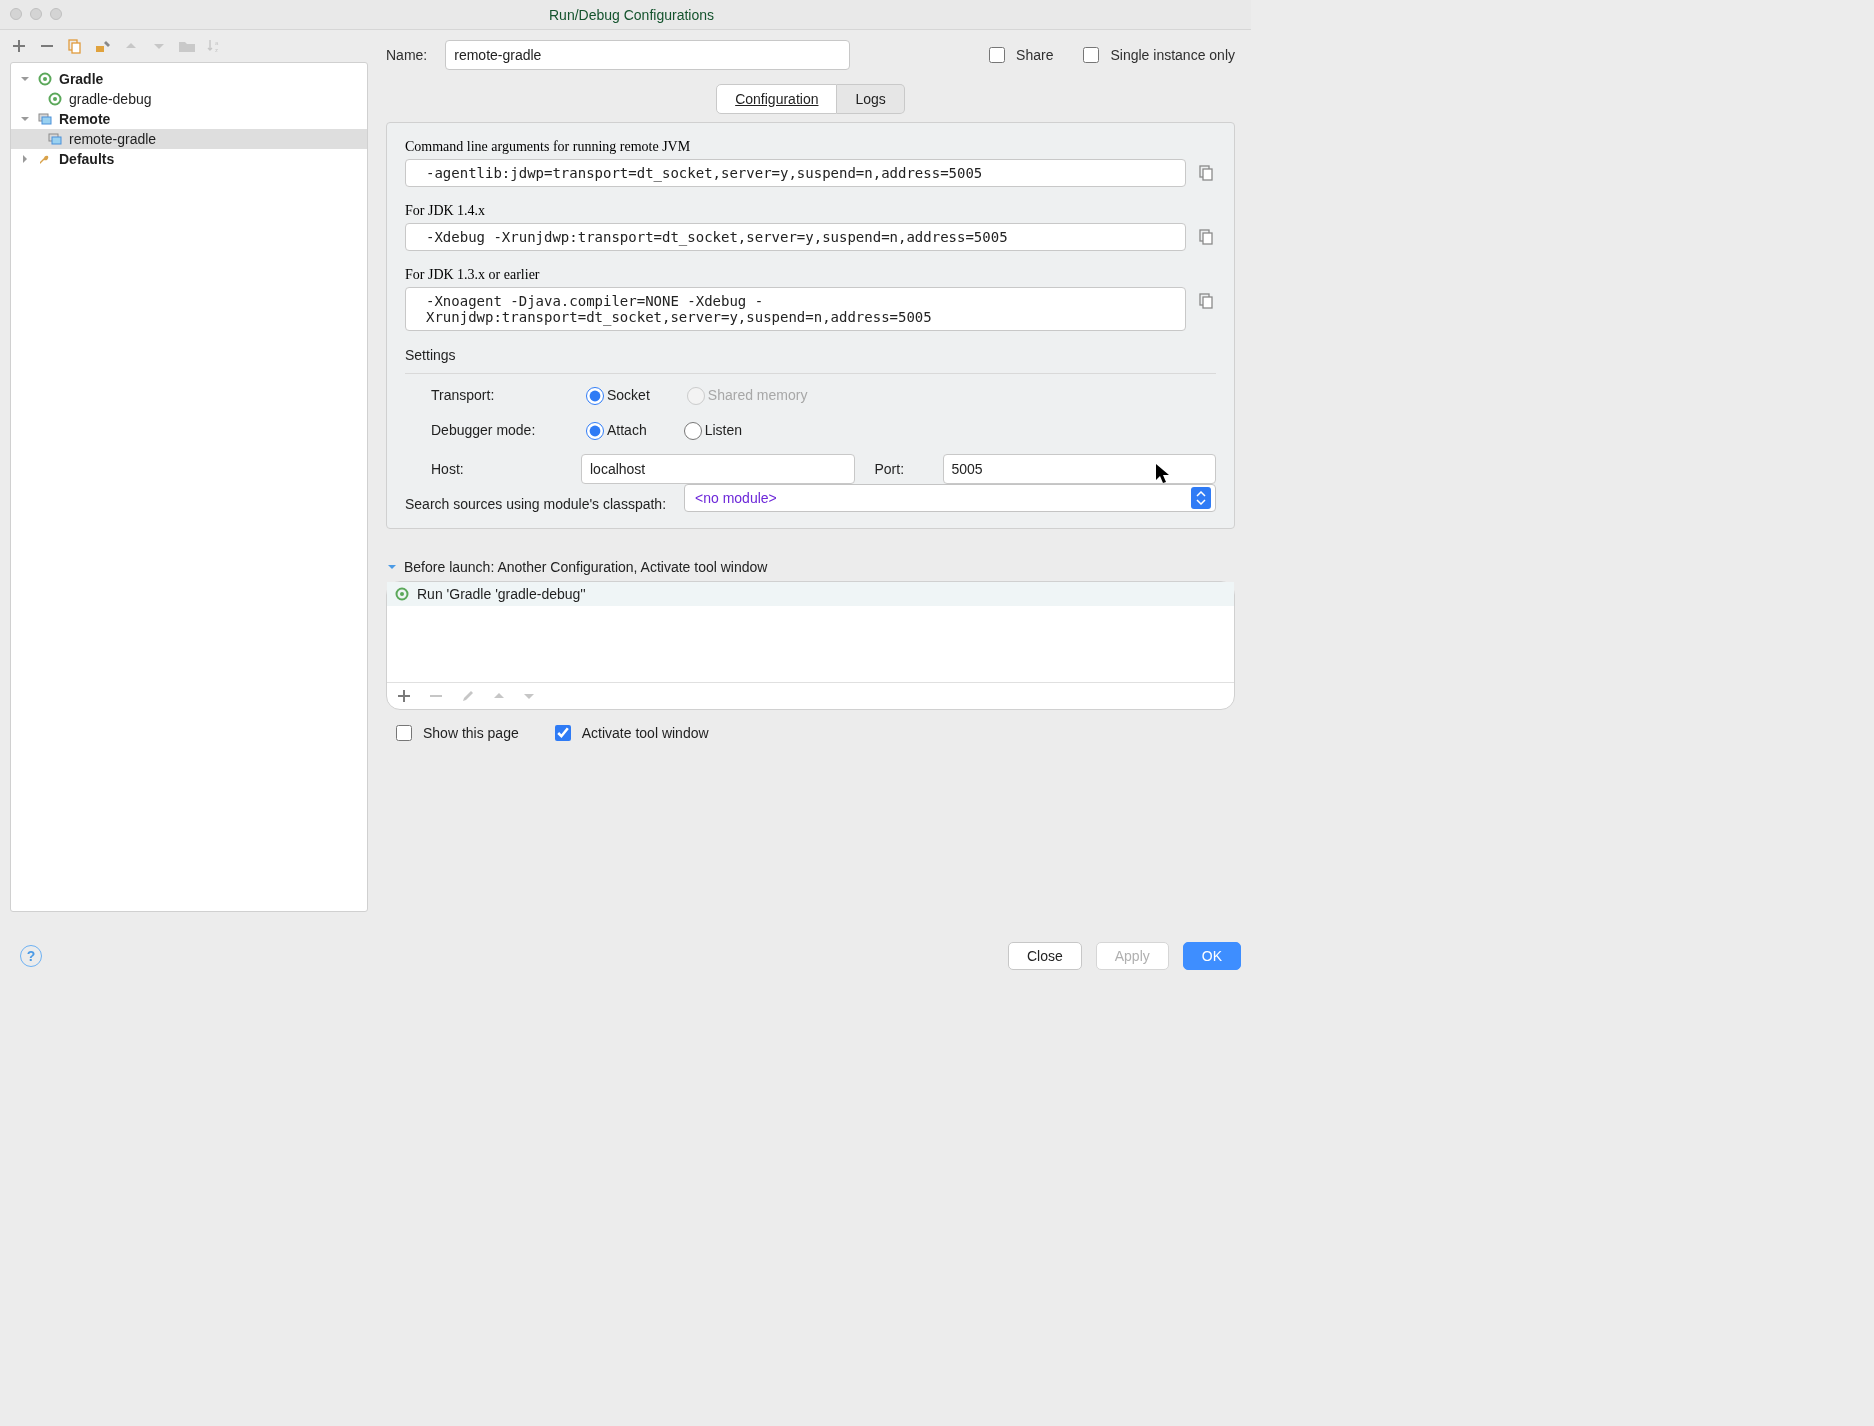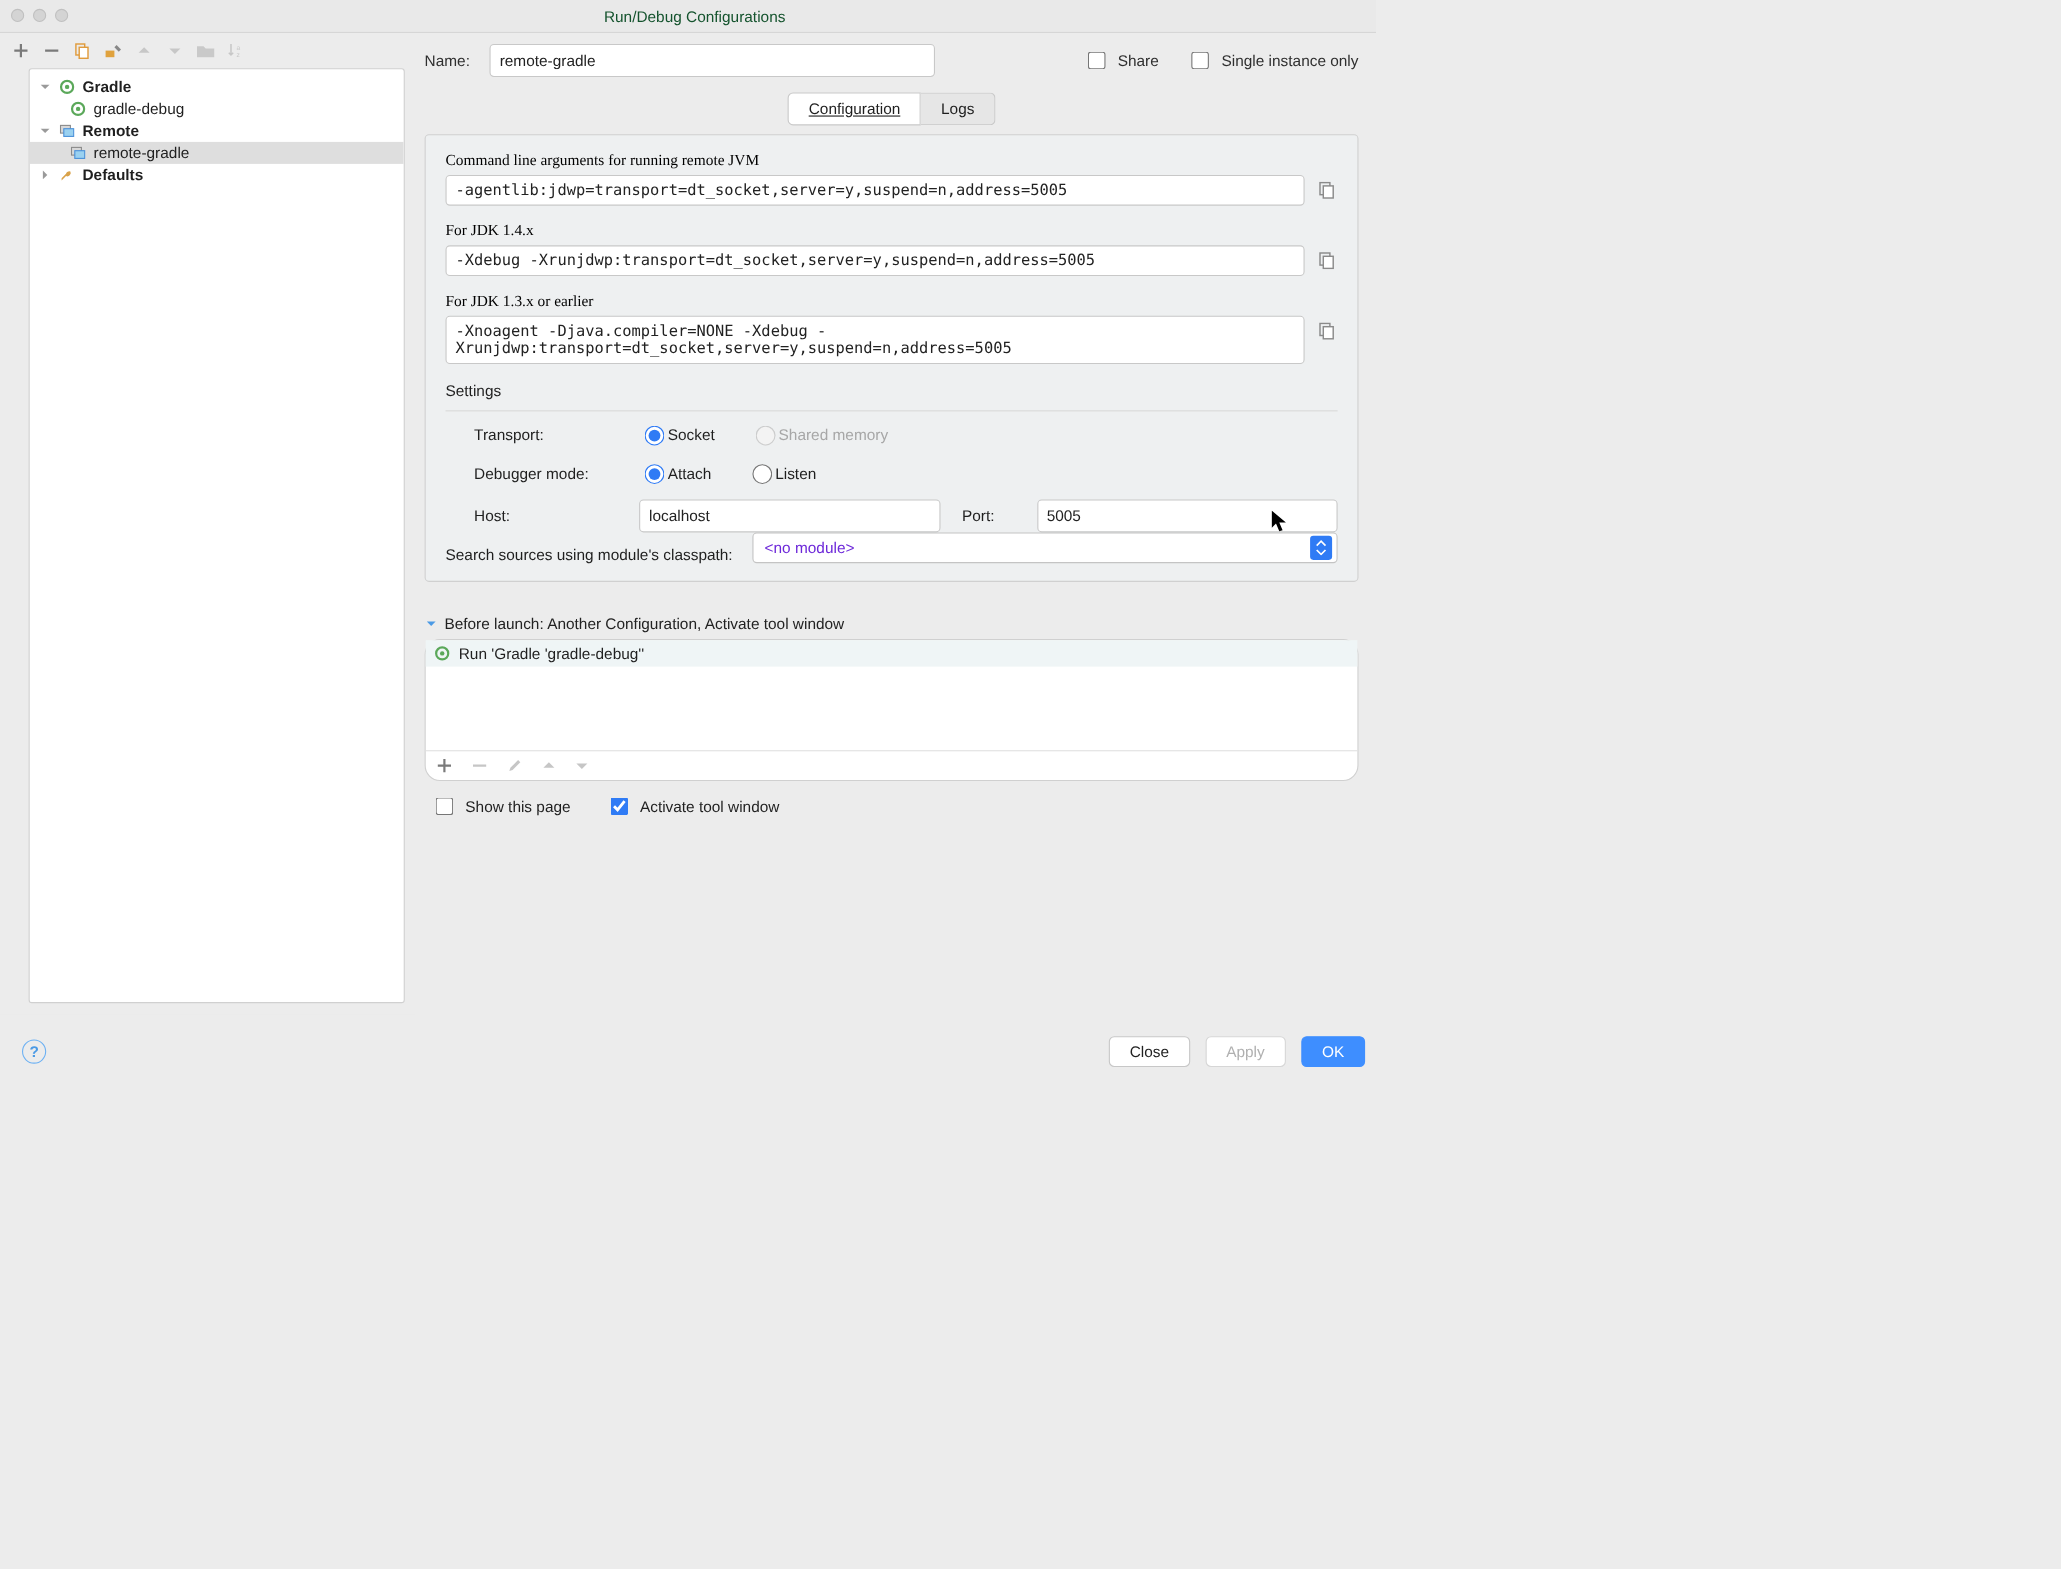--- a/index.html
+++ b/index.html
@@ -52,21 +52,21 @@
   .toolbar .tb{width:18px;height:18px;display:inline-flex;align-items:center;justify-content:center;color:#7a7a7a;cursor:pointer;}
   .toolbar .tb.disabled{color:#bdbdbd;cursor:default;}
 
   .layout{display:flex;align-items:stretch;}
   .left{
     width:378px;
     display:flex;flex-direction:column;
     background:var(--bg);
   }
   .tree-wrap{
-    border:1px solid #d0d0d0;border-radius:3px;margin:0 10px 10px 26px;
+    border:1px solid #d0d0d0;border-radius:3px;margin:0 10px 10px 10px;
     background:#ffffff;height:850px;overflow:auto;
   }
   .tree{padding:6px 0;font-size:14px;}
   .tree-item{
     display:flex;align-items:center;gap:6px;padding:2px 8px;
     user-select:none;
   }
   .tree-item.bold .label{font-weight:700;}
   .tree-item.child{padding-left:36px;}
   .tree-item.selected{background:var(--selection);}
@@ -97,21 +97,21 @@
   .tab:first-child{border-top-left-radius:5px;border-bottom-left-radius:5px;}
   .tab:last-child{border-top-right-radius:5px;border-bottom-right-radius:5px;border-left:none;}
   .tab.active{background:var(--tab-active);text-decoration:underline;}
 
   .config-panel{
     border:1px solid #d0d0d0;border-radius:4px;background:var(--groupbox);
     padding:16px 18px;margin-top:8px;
   }
   .section-label{font-size:14px;color:#000000;margin-bottom:4px;font-family:Liberation Serif, serif;}
   .arg-row{display:flex;align-items:flex-start;gap:12px;margin-bottom:16px;}
-  .arg-row textarea{flex:1;min-height:28px;padding:5px 8px;}
+  .arg-row textarea{flex:1;min-height:28px;padding:5px 20px;}
   .copy-icon{width:18px;height:18px;cursor:pointer;color:#777;margin-top:6px;}
 
   .settings-title{margin:6px 0 10px 0;}
   .settings-divider{border:none;border-top:1px solid #d9d9d9;margin:0 0 10px 0;}
 
   .form-grid{display:grid;grid-template-columns:150px 1fr;row-gap:14px;align-items:center;padding-left:26px;}
   .radios{display:flex;align-items:center;gap:32px;}
   .radio{display:flex;align-items:center;}
   .radio input{width:18px;height:18px;accent-color:var(--blue);}
   .radio.disabled label{color:#a7a7a7;}

